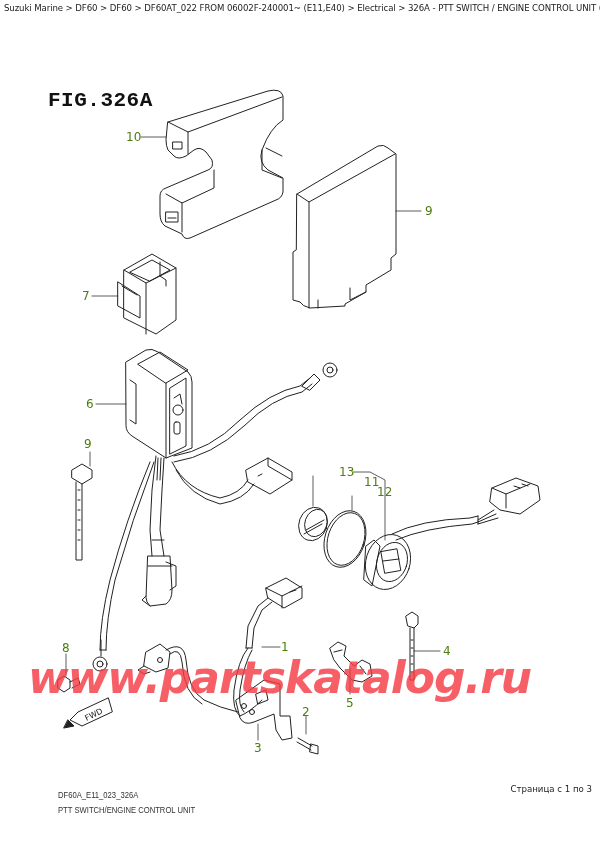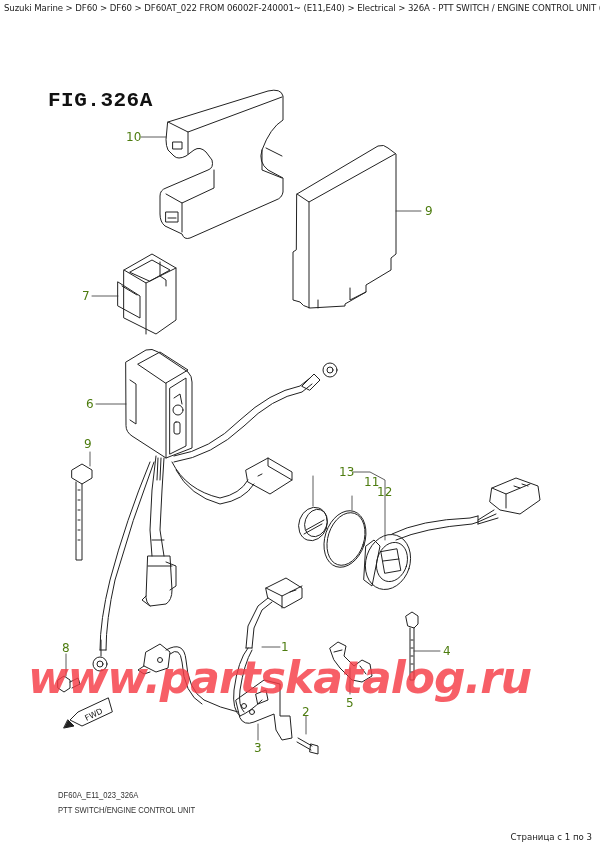--- a/index.html
+++ b/index.html
@@ -4,21 +4,21 @@
 <style>
   html, body { margin: 0; padding: 0; background: #ffffff; }
   body { width: 600px; height: 848px; position: relative; overflow: hidden; font-family: "DejaVu Sans", sans-serif; }
   .breadcrumb { position: absolute; left: 4px; top: 3px; font-size: 8.6px; color: #222; white-space: nowrap; letter-spacing: -0.1px; }
   .fig-title { position: absolute; left: 48px; top: 48px; font-family: Liberation Mono, monospace; font-weight: bold; font-size: 21px; color: #111; letter-spacing: 0.5px; margin-top: 41px; }
   .diagram { position: absolute; left: 0; top: 0; width: 600px; height: 848px; }
   .callout { position: absolute; font-family: "DejaVu Sans", sans-serif; font-size: 12px; color: #4d7c0f; line-height: 1; }
   .watermark { position: absolute; left: 28px; top: 652px; font-family: "DejaVu Sans", sans-serif; font-weight: bold; font-style: italic; font-size: 44px; color: rgba(245, 60, 70, 0.82); letter-spacing: -1px; white-space: nowrap; pointer-events: none; text-align: center; }
   .footer-code { position: absolute; left: 58px; top: 790px; font-family: "Liberation Sans", sans-serif; font-size: 9px; color: #333; transform: scaleX(0.85); transform-origin: left; }
   .footer-desc { position: absolute; left: 58px; top: 805px; font-family: "Liberation Sans", sans-serif; font-size: 9px; color: #333; transform: scaleX(0.85); transform-origin: left; }
-  .page-indicator { position: absolute; right: 8px; top: 832px; font-family: "DejaVu Sans", sans-serif; font-size: 8.6px; color: #222; }
+  .page-indicator { position: absolute; right: 8px; top: 784px; font-family: "DejaVu Sans", sans-serif; font-size: 8.6px; color: #222; }
   svg path, svg line, svg rect, svg ellipse, svg circle, svg polyline, svg polygon { vector-effect: non-scaling-stroke; }
 </style>
 </head>
 <body>
 
 <div class="breadcrumb">Suzuki Marine &gt; DF60 &gt; DF60 &gt; DF60AT_022 FROM 06002F-240001~ (E11,E40) &gt; Electrical &gt; 326A - PTT SWITCH / ENGINE CONTROL UNIT (SEE NOTE)</div>
 <div class="fig-title">FIG.326A</div>
 
 <svg class="diagram" viewBox="0 0 600 848" width="600" height="848" fill="none" stroke="#222" stroke-width="1" stroke-linejoin="round" stroke-linecap="round">
 

